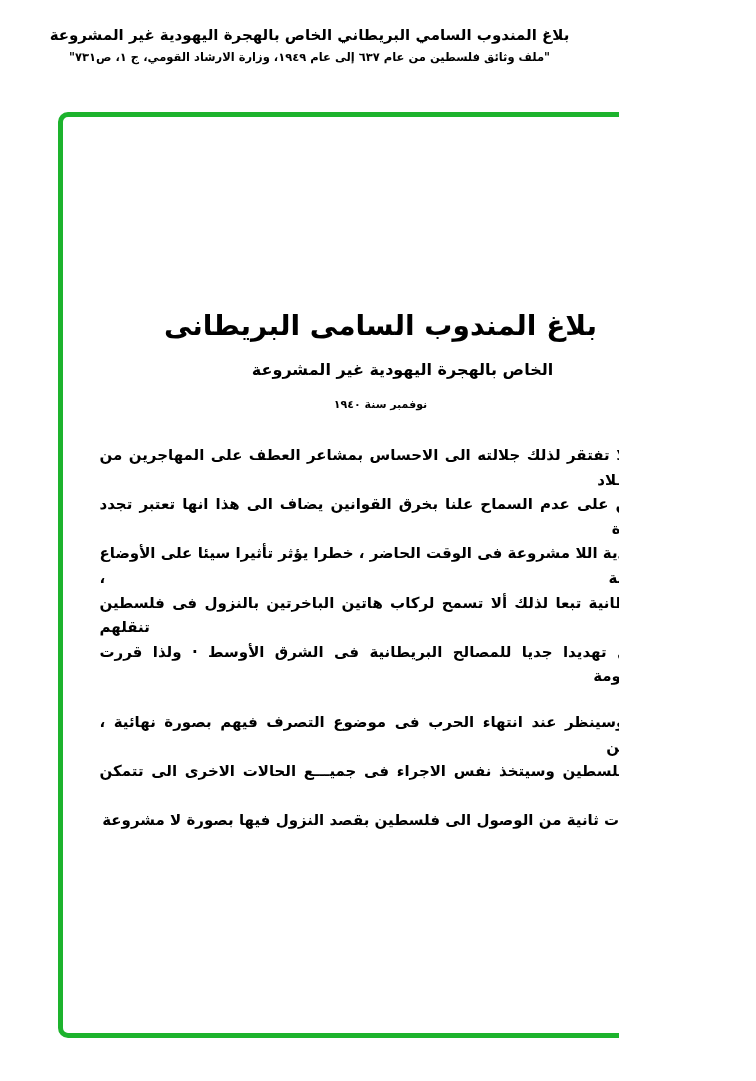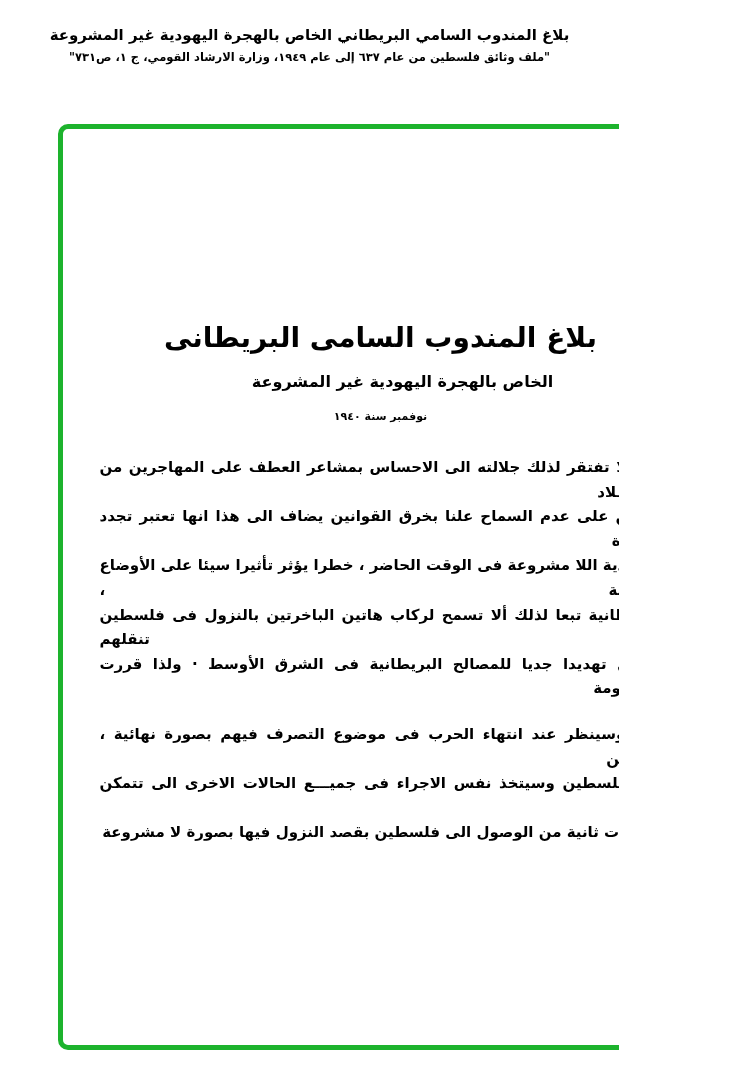--- a/index.html
+++ b/index.html
@@ -31,21 +31,21 @@
   .top-header .cite-line {
     font-size: 11.5px;
     font-weight: 700;
     line-height: 18px;
     margin-top: 2px;
   }
   
   .doc-frame {
     position: absolute;
     left: 58px;
-    top: 124px;
+    top: 112px;
     width: 645px;
     height: 926px;
     border: 5px solid #1db32d;
     border-radius: 10px;
     background: #ffffff;
   }
   
   .doc-title-block {
     direction: rtl;
     text-align: center;

